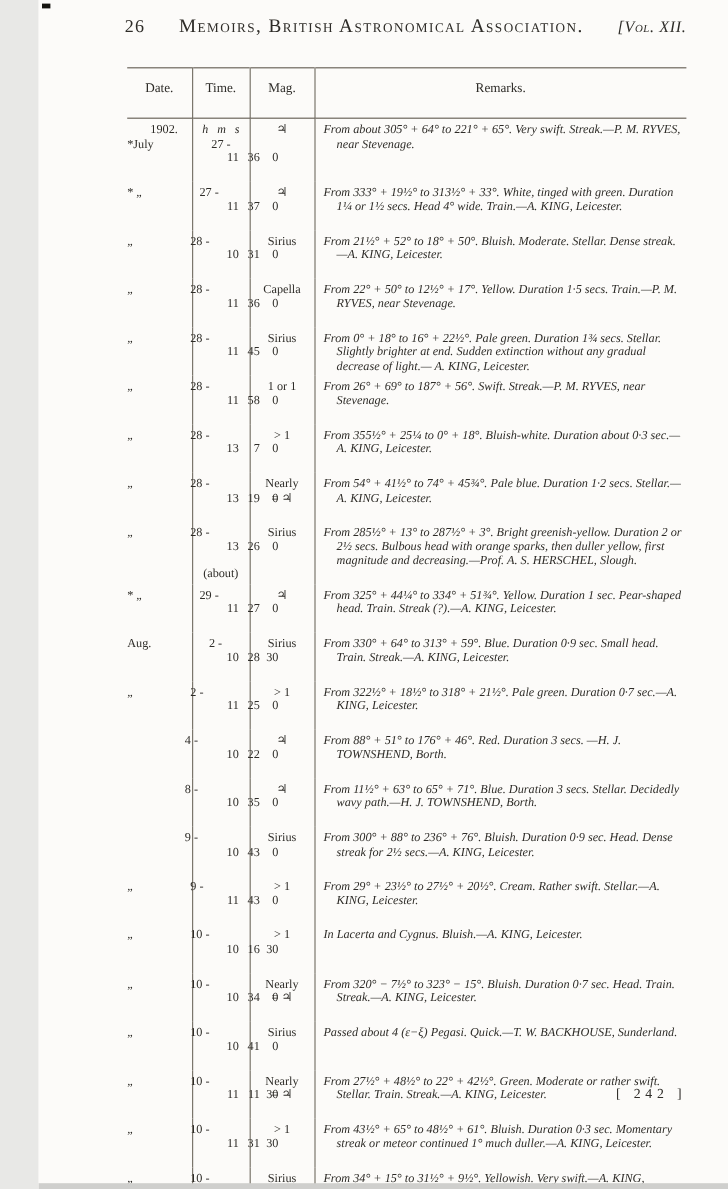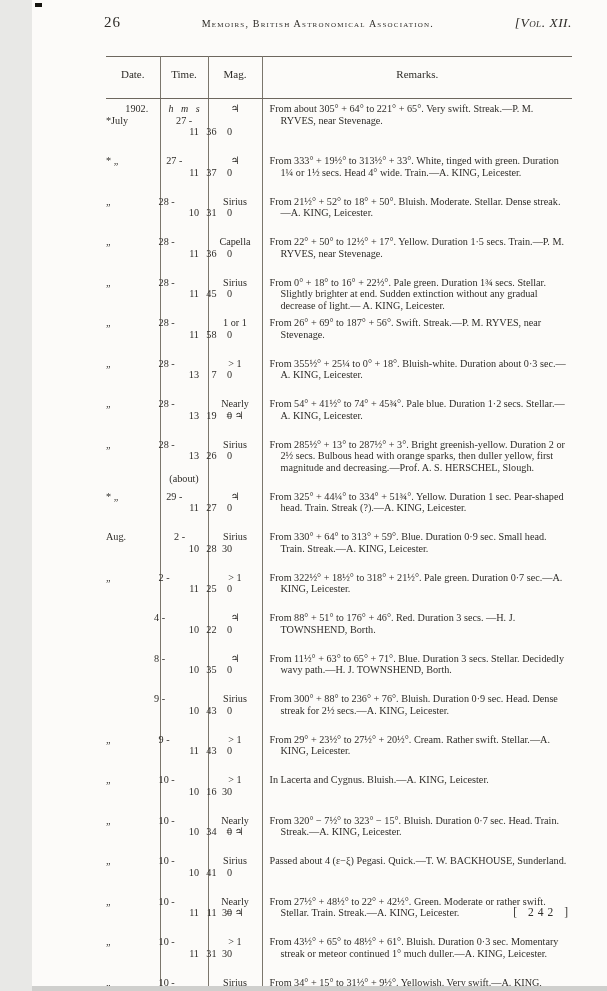--- a/index.html
+++ b/index.html
@@ -16,21 +16,21 @@
   .scan-strip-bottom{position:absolute;left:0;bottom:0;width:607px;height:5px;background:#cfcfcd;}
 
   .running-head{
     position:absolute;top:14px;left:72px;width:468px;
     display:flex;align-items:baseline;
   }
   .page-num{font-size:15px;letter-spacing:1px;}
   .running-title{
     flex:1;text-align:center;
     font-variant:small-caps;letter-spacing:1.2px;
-    font-size:10px;
+    font-size:16px;
   }
   .volume{font-variant:small-caps;font-size:13.5px;letter-spacing:0.5px;font-style:italic;}
 
   table.obs{
     position:absolute;top:56px;left:74px;
     width:466px;
     border-collapse:collapse;
     table-layout:fixed;
   }
   table.obs{border-top:1px solid #6d675e;}
@@ -58,21 +58,21 @@
   .time-wrap .t{display:inline-block;text-align:right;}
   .t-h{width:13px;}
   .t-m{width:15px;font-family:Liberation Serif, serif;}
   .t-s{width:13px;}
   .time-note{text-align:center;}
 
   .mag-cell{text-align:center;white-space:pre-line;
     font-family:"Liberation Serif","DejaVu Sans",serif;}
 
   .remarks-cell{padding-left:7px !important;padding-right:2px !important;}
-  .remarks-text{padding-left:11px;text-indent:-11px;}
+  .remarks-text{padding-left:11px;text-indent:-11px;font-style:italic;}
 
   .page-footer{
     position:absolute;top:906px;left:74px;width:466px;
     text-align:right;font-size:11.5px;letter-spacing:4px;
   }
 </style>
 </head>
 <body>
 
 <div class="page">

